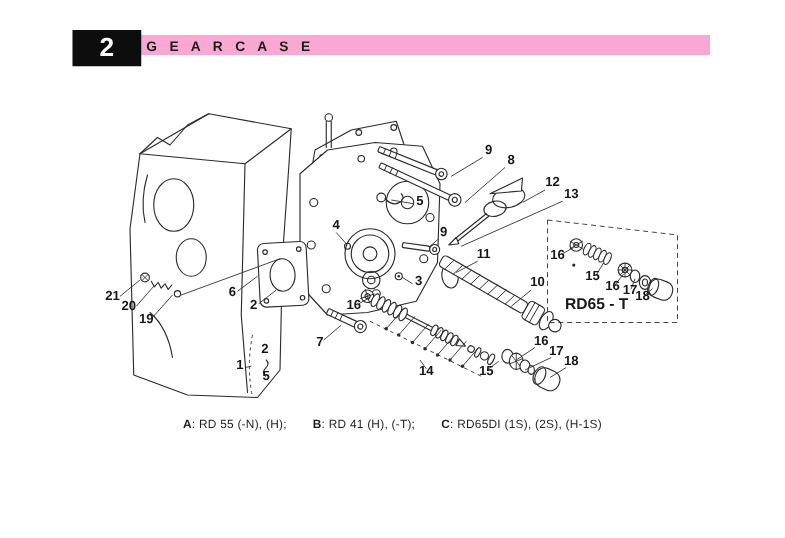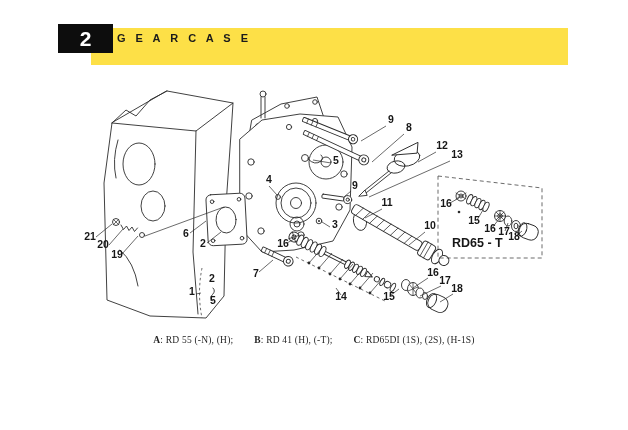--- a/index.html
+++ b/index.html
@@ -1,28 +1,28 @@
 <!DOCTYPE html>
 <html><head>
 <meta charset="utf-8">
 <style>
   html,body{margin:0;padding:0;background:#fff;}
   .page{position:relative;width:628px;height:430px;background:#ffffff;overflow:hidden;
         font-family:"Liberation Sans",sans-serif;}
   
-  .title-bar{position:absolute;left:91px;top:28px;width:477px;height:37px;background:#fde047;}
+  .title-bar{position:absolute;left:91px;top:28px;width:477px;height:16px;background:#f9a8d4;}
   .title-bar span{display:block;padding-left:26px;line-height:21px;font-size:11px;font-weight:bold;
         letter-spacing:3.5px;color:#1b1b1b;}
   .num-box{position:absolute;left:58px;top:24px;width:55px;height:29px;background:#0d0d0d;
         color:#ffffff;text-align:center;}
   .num-box span{line-height:29px;font-size:21px;font-weight:bold;}
   
   .caption{position:absolute;left:0;top:334px;width:628px;text-align:center;font-size:9.5px;
         color:#1f1f1f;letter-spacing:0.2px;}
-  .caption .seg{display:inline-block;margin:0 9px;font-family:Liberation Serif, serif;}
+  .caption .seg{display:inline-block;margin:0 9px;}
   .caption b{font-weight:bold;}
   
   svg{position:absolute;left:0;top:0;}
   .ln{stroke:#2b2b2b;stroke-width:0.9;fill:none;stroke-linecap:round;stroke-linejoin:round;}
   .thin{stroke:#2b2b2b;stroke-width:0.7;fill:none;}
   .wf{fill:#ffffff;}
   .dk{fill:#2b2b2b;stroke:none;}
   .plbl{font-family:"Liberation Sans",sans-serif;font-weight:bold;fill:#171717;}
 </style>
 </head>

